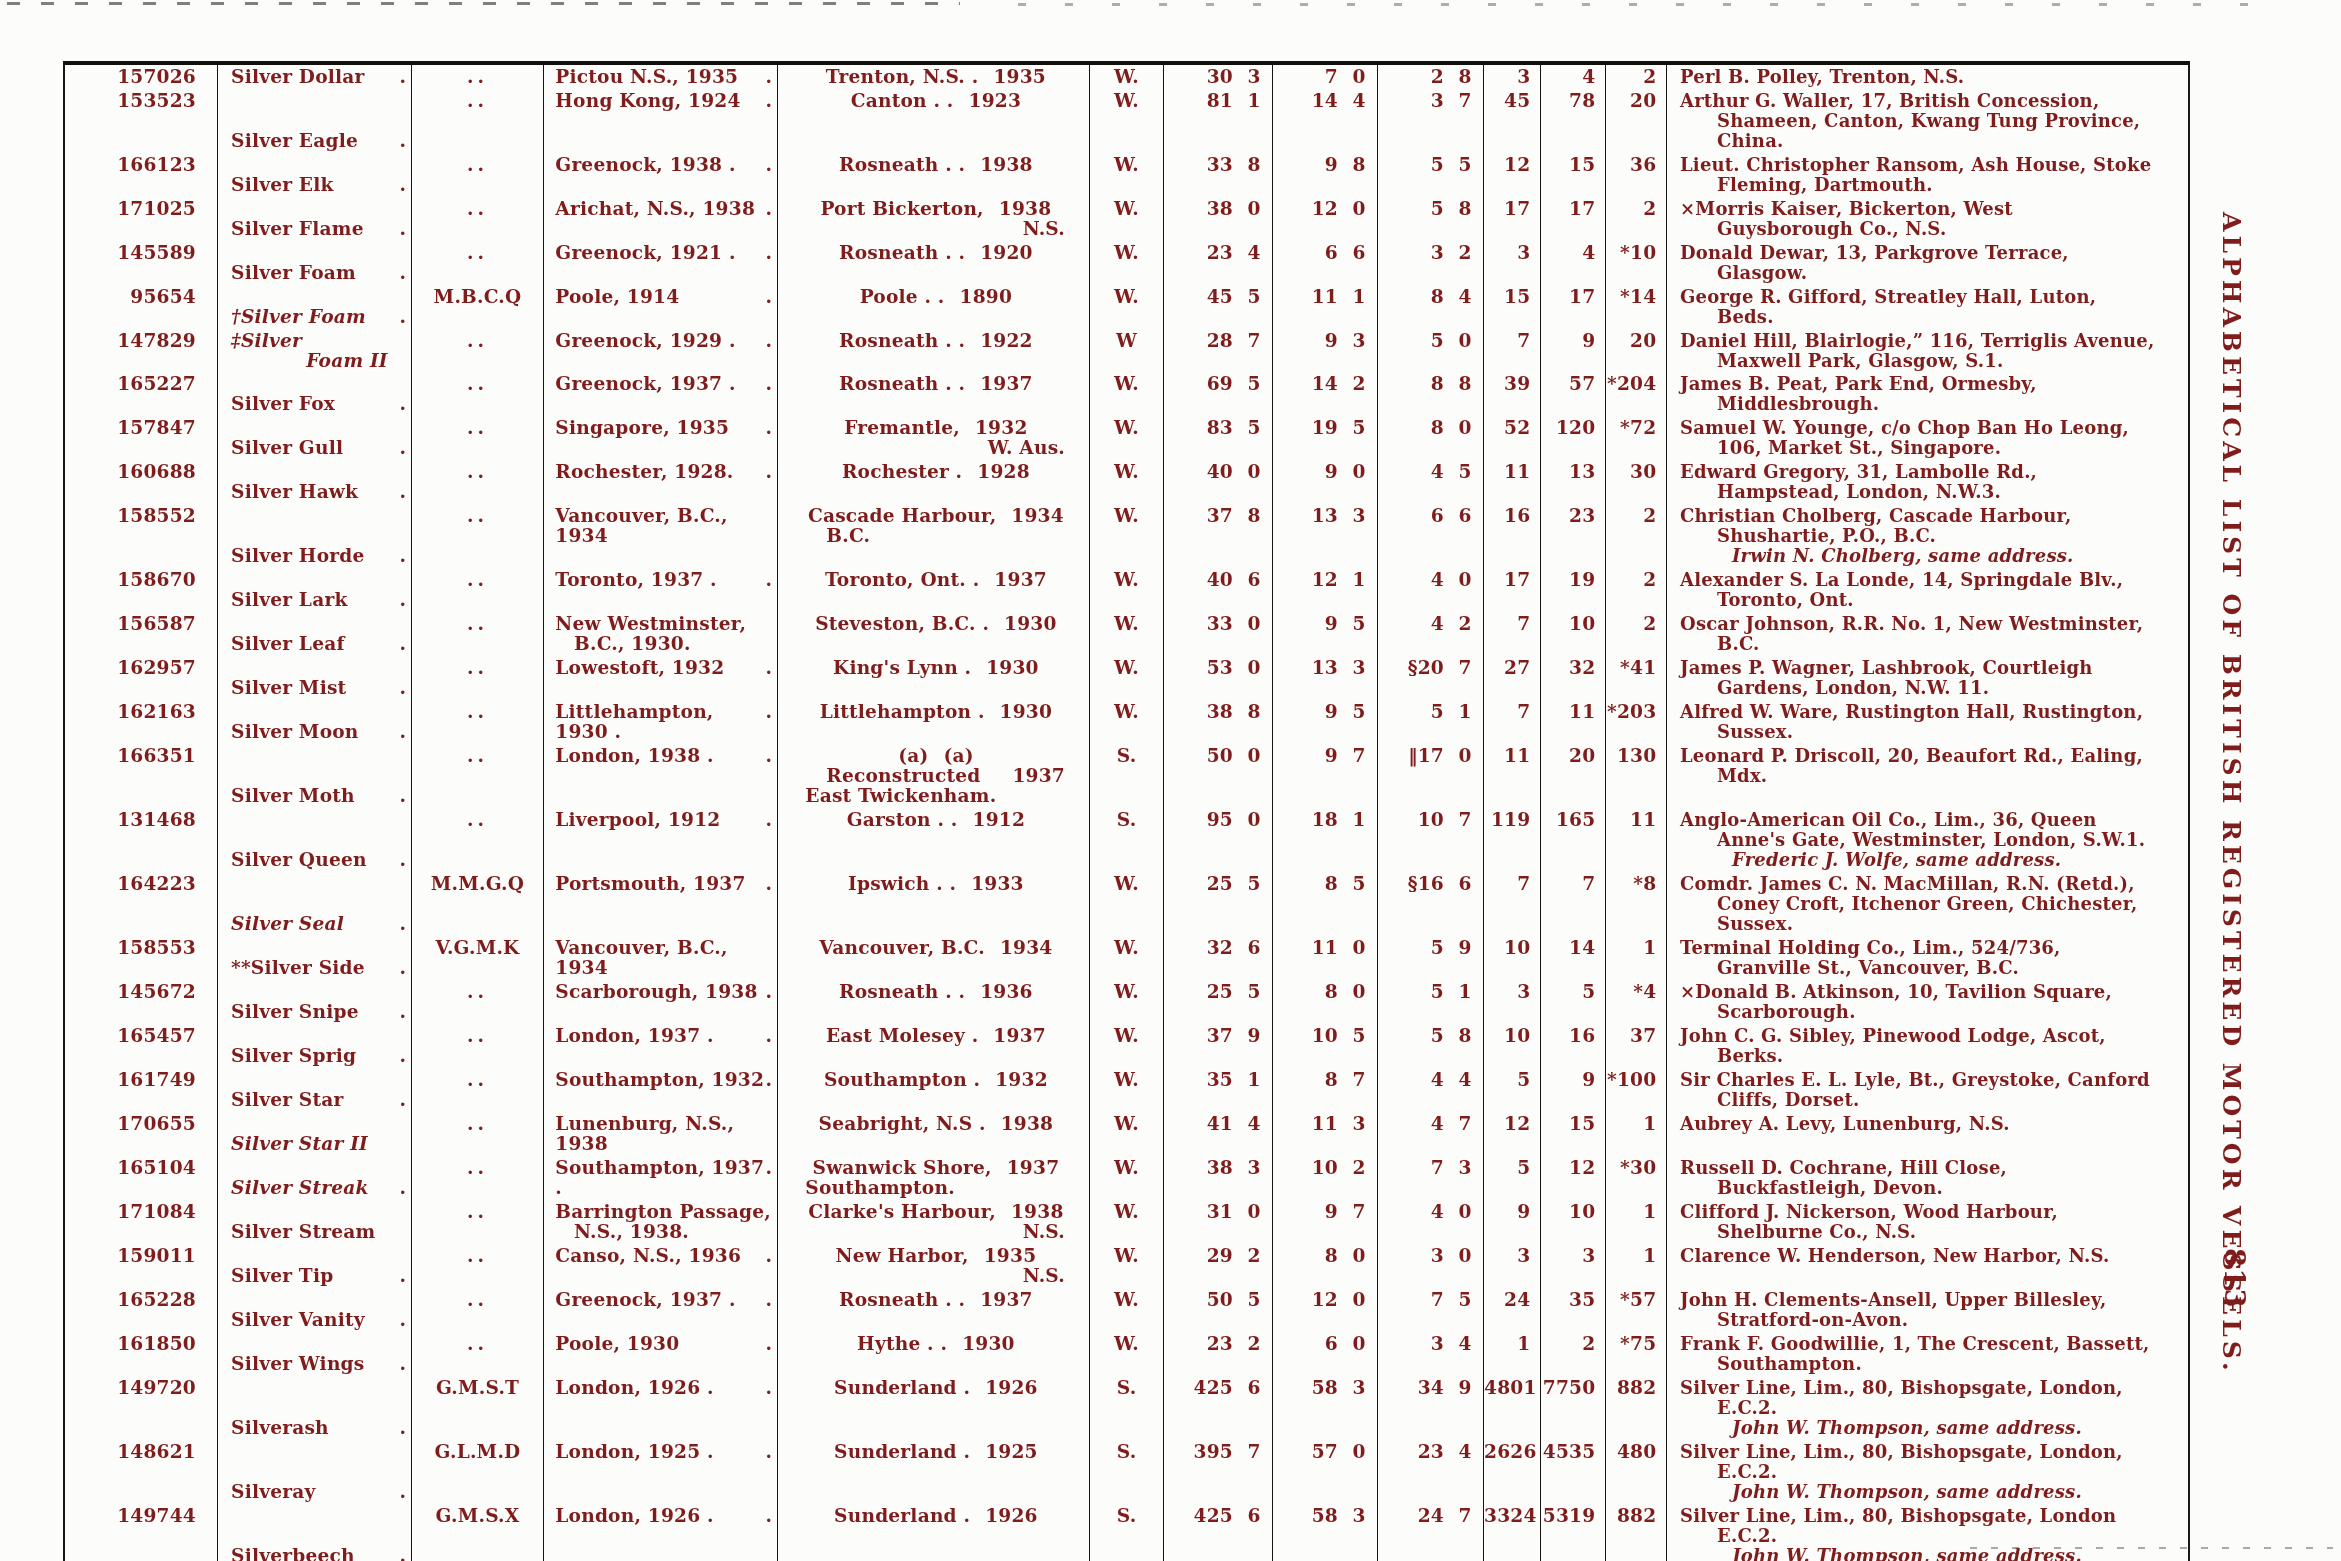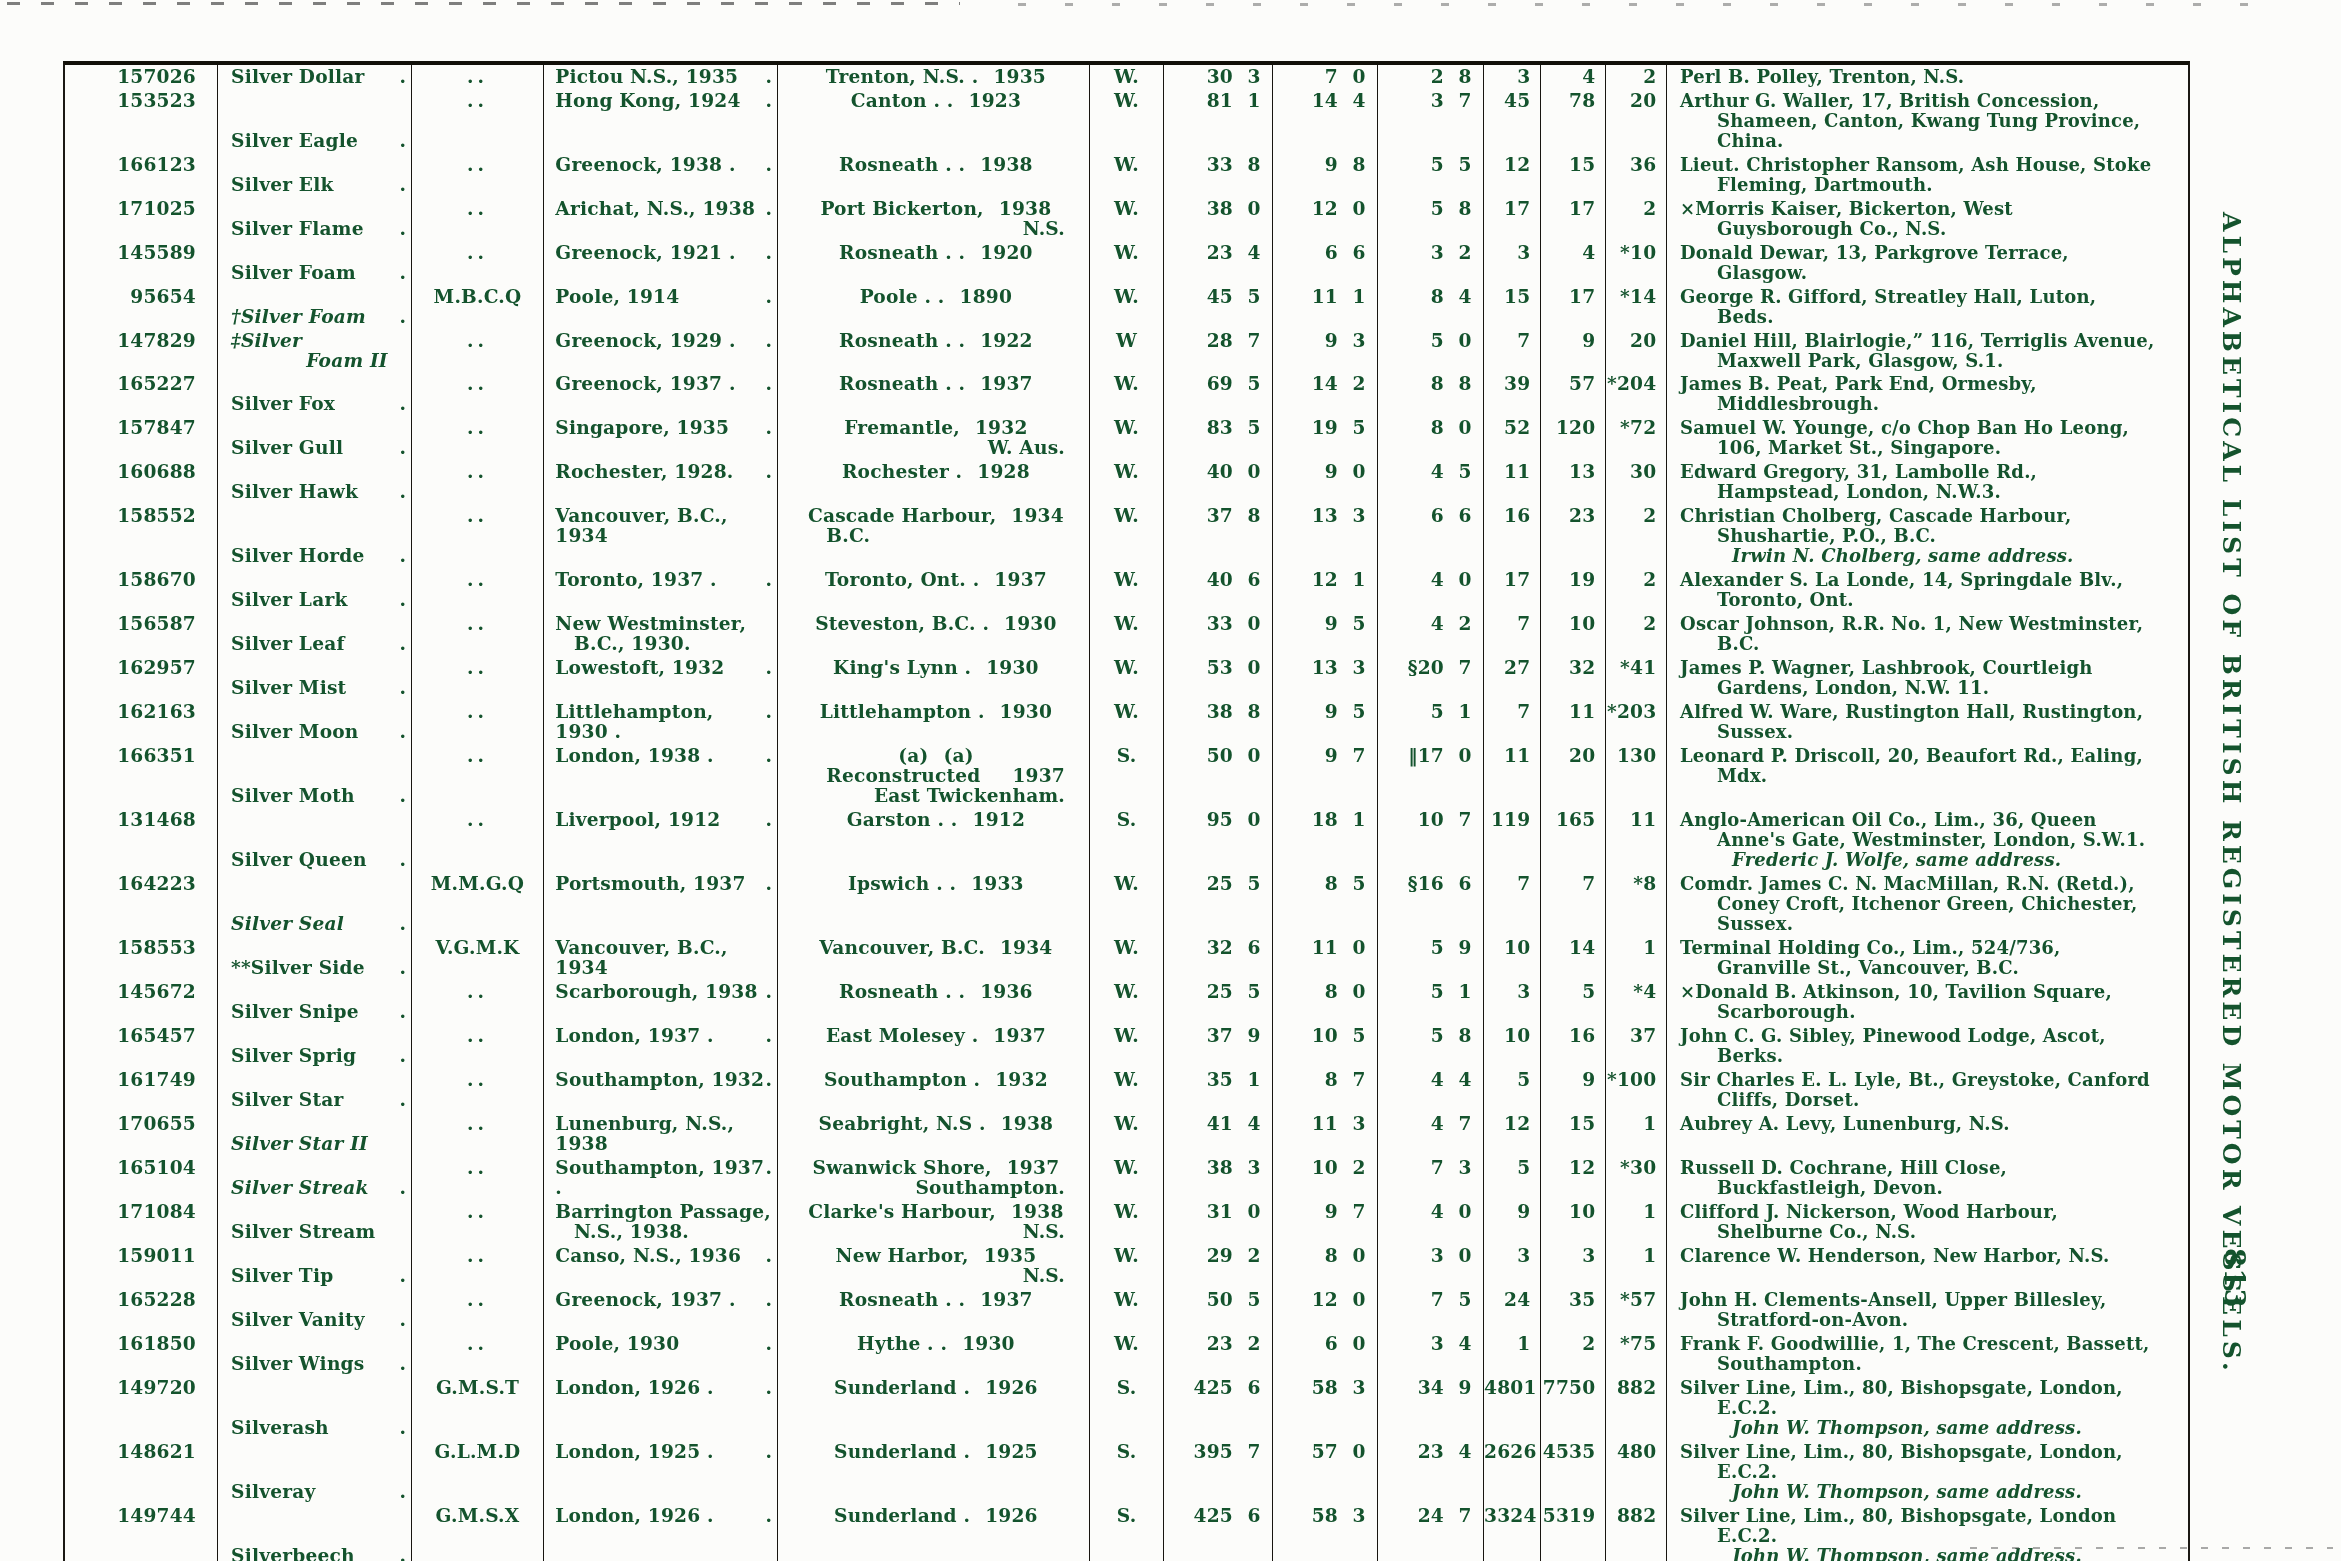--- a/index.html
+++ b/index.html
@@ -1,17 +1,17 @@
 <!DOCTYPE html>
 <html style="font-size:13px"><head>
 <meta charset="utf-8">
 <style>
   html,body{margin:0;padding:0}
   body{width:2342px;height:1561px;background:#f4f3ef;font-family:"DejaVu Serif", serif;}
-  .page{position:relative;width:2342px;height:1561px;background:#fcfcfa;color:#14532d;overflow:hidden}
+  .page{position:relative;width:2342px;height:1561px;background:#fcfcfa;color:#7f1d1d;overflow:hidden}
 
   
   .top-art{position:absolute;height:3.2px;background:repeating-linear-gradient(90deg,#2b2b2b 0 13px,transparent 13px 34px);opacity:.6}
   .a1{left:6.5px;top:1.6px;width:953px}
   .a2{left:1018px;top:3.2px;width:1260px;opacity:.38;background:repeating-linear-gradient(90deg,#2b2b2b 0 8px,transparent 8px 47px)}
   .bot-art{position:absolute;left:1970px;top:1547px;width:363px;height:2.4px;background:repeating-linear-gradient(90deg,#555 0 7.3px,transparent 7.3px 21px);opacity:.5}
 
   .table-wrap{position:absolute;left:63px;top:61px;width:2127px;border-left:2.4px solid #1b1813;border-right:2.4px solid #1b1813;border-top:4.8px solid #121009;box-sizing:border-box}
   .grid{display:grid;grid-template-columns:153px 194px 132px 234px 312px 74px 73px 36px 69px 36px 70px 36px 57px 65px 61px 520px}
 
@@ -23,21 +23,21 @@
   .pre{white-space:pre-line}
   .code{text-align:center}
   .code.dots{letter-spacing:4px}
   .built{display:flex;justify-content:space-between;align-items:flex-start;padding-left:11.3px;padding-right:4.8px}
   .ldot{flex:0 0 auto}
   .reg{padding-left:11.3px}
   .regline{display:flex;justify-content:center}
   .rp{white-space:pre-line}
   .ry{white-space:nowrap;padding-right:6.5px;margin-left:15px}
   .xline{display:flex;justify-content:space-between;padding-left:37px;padding-right:24px}
-  .xline.ctr{display:block;text-align:right;padding:0 24px 0 16px}
+  .xline.ctr{display:block;text-align:left;padding:0 24px 0 16px}
   .mat{text-align:center}
   .d1{text-align:right;padding-right:4px}
   .d2{text-align:right;padding-right:11.3px}
   .nt,.gt,.hp{text-align:right;padding-right:9.7px}
   .owner{padding-left:13px;padding-right:32px;font-size:18px}
   .oline{padding-left:37px;text-indent:-37px}
   .oline.it{padding-left:52px;text-indent:0;font-style:italic}
 
   .side-title{position:absolute;left:2217px;top:212px;writing-mode:vertical-rl;text-orientation:mixed;font-size:25px;font-weight:700;letter-spacing:4px;white-space:nowrap}
   .page-number{position:absolute;left:2219px;top:1248px;writing-mode:vertical-rl;text-orientation:mixed;font-size:27px;font-weight:700;letter-spacing:1.6px}

